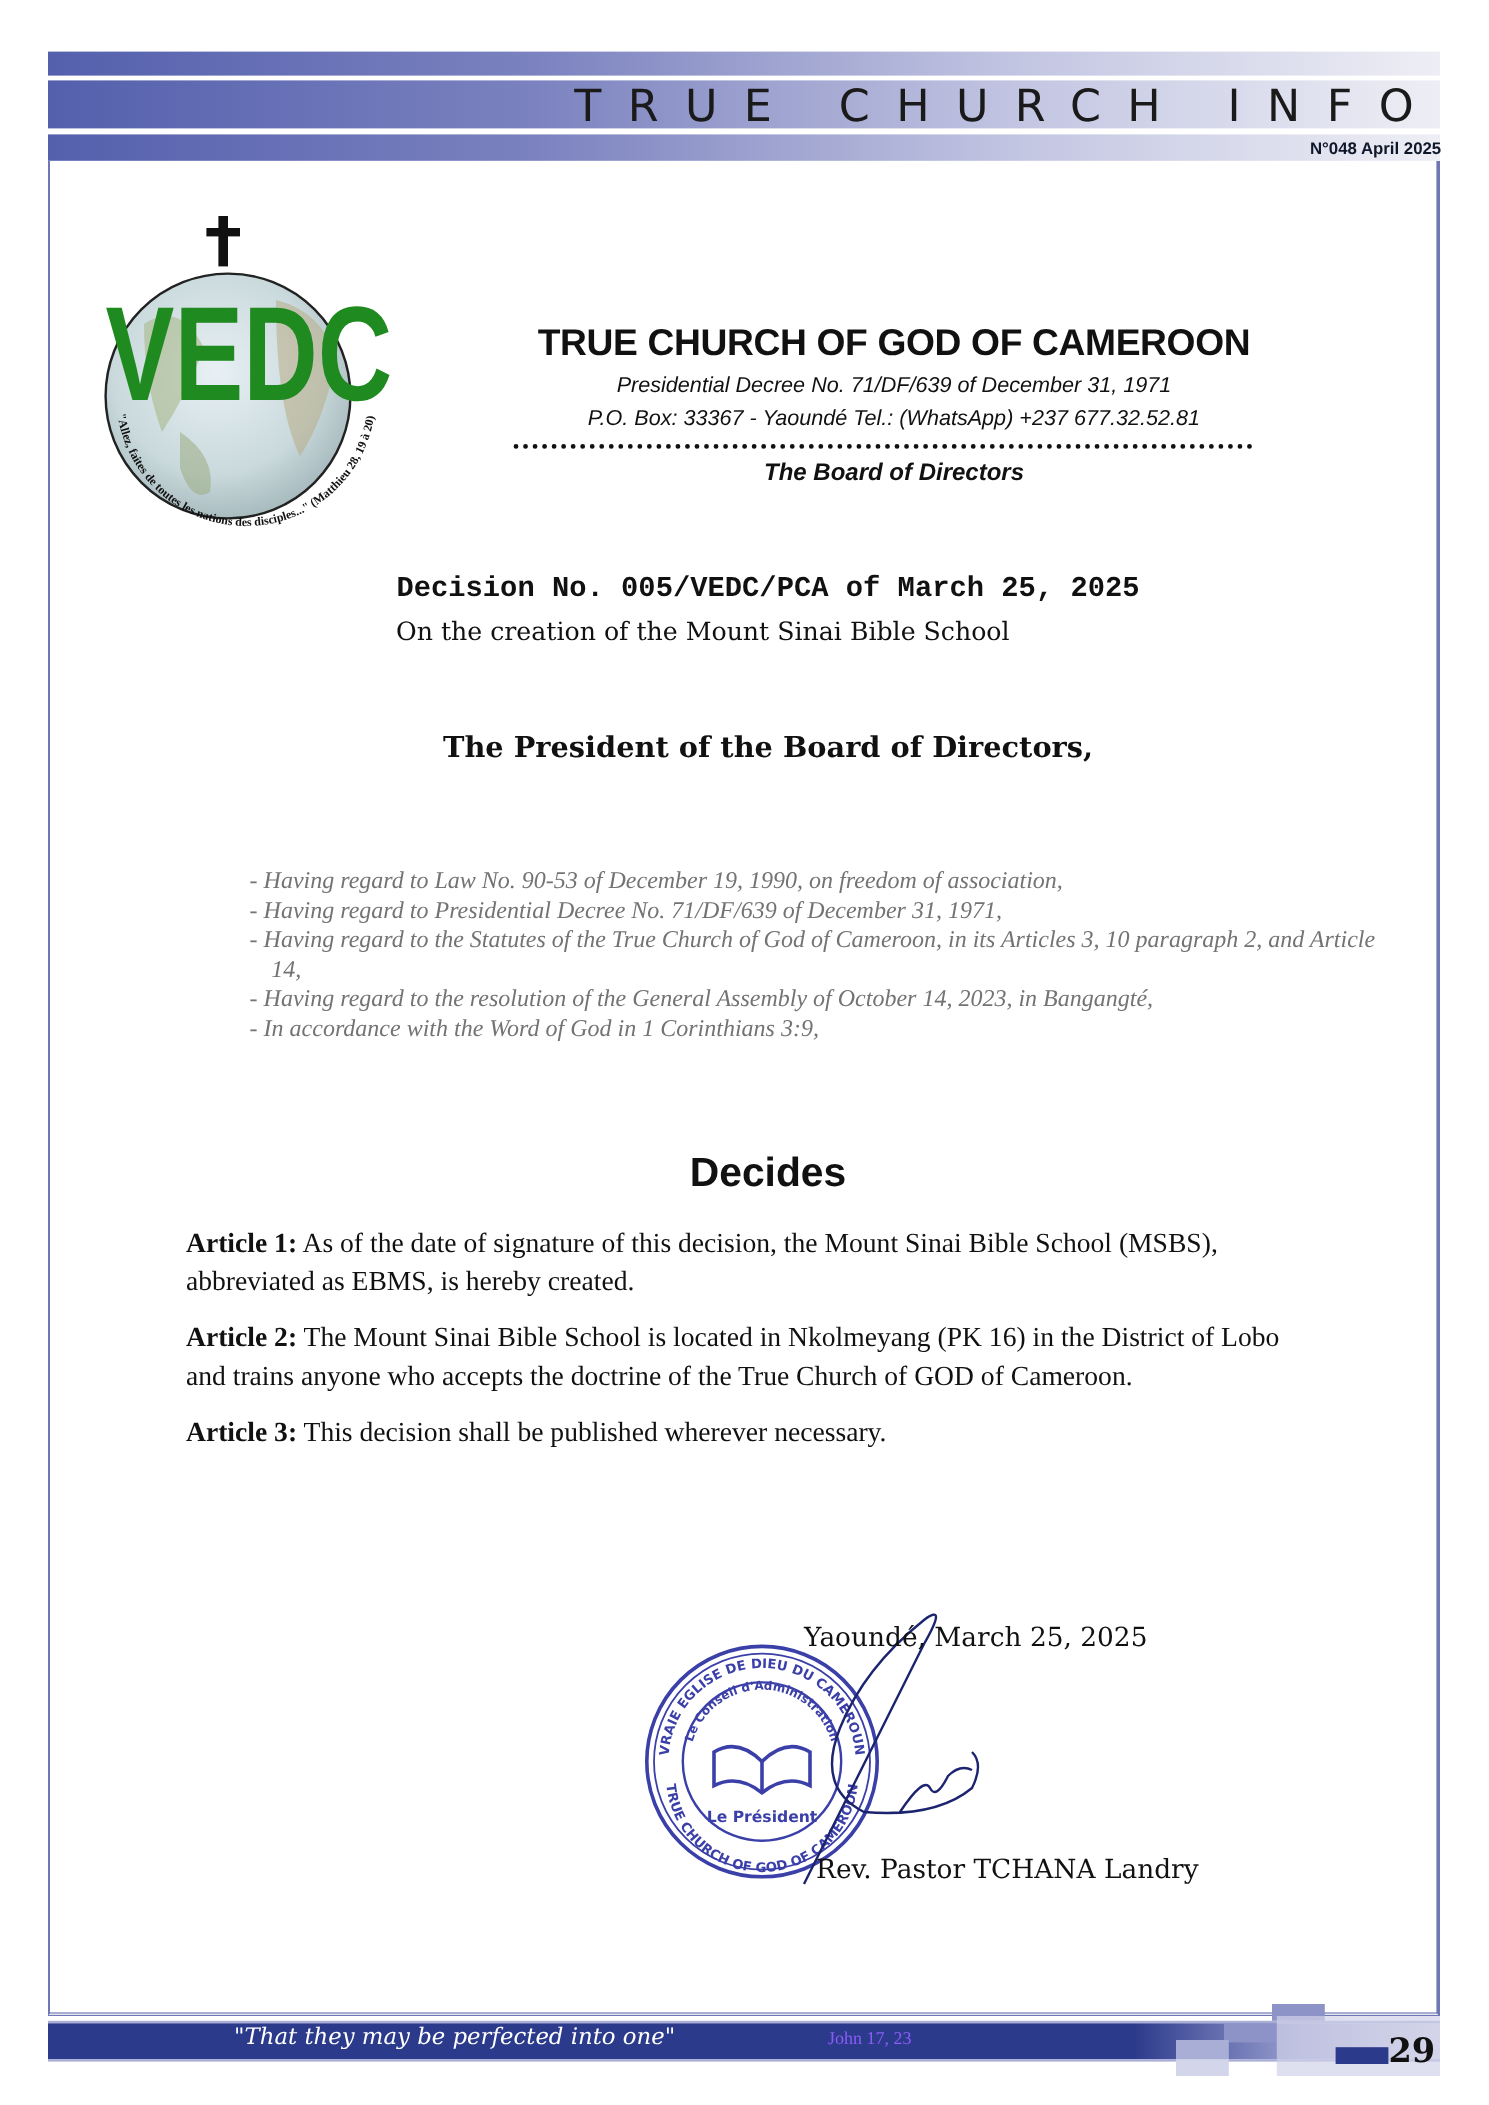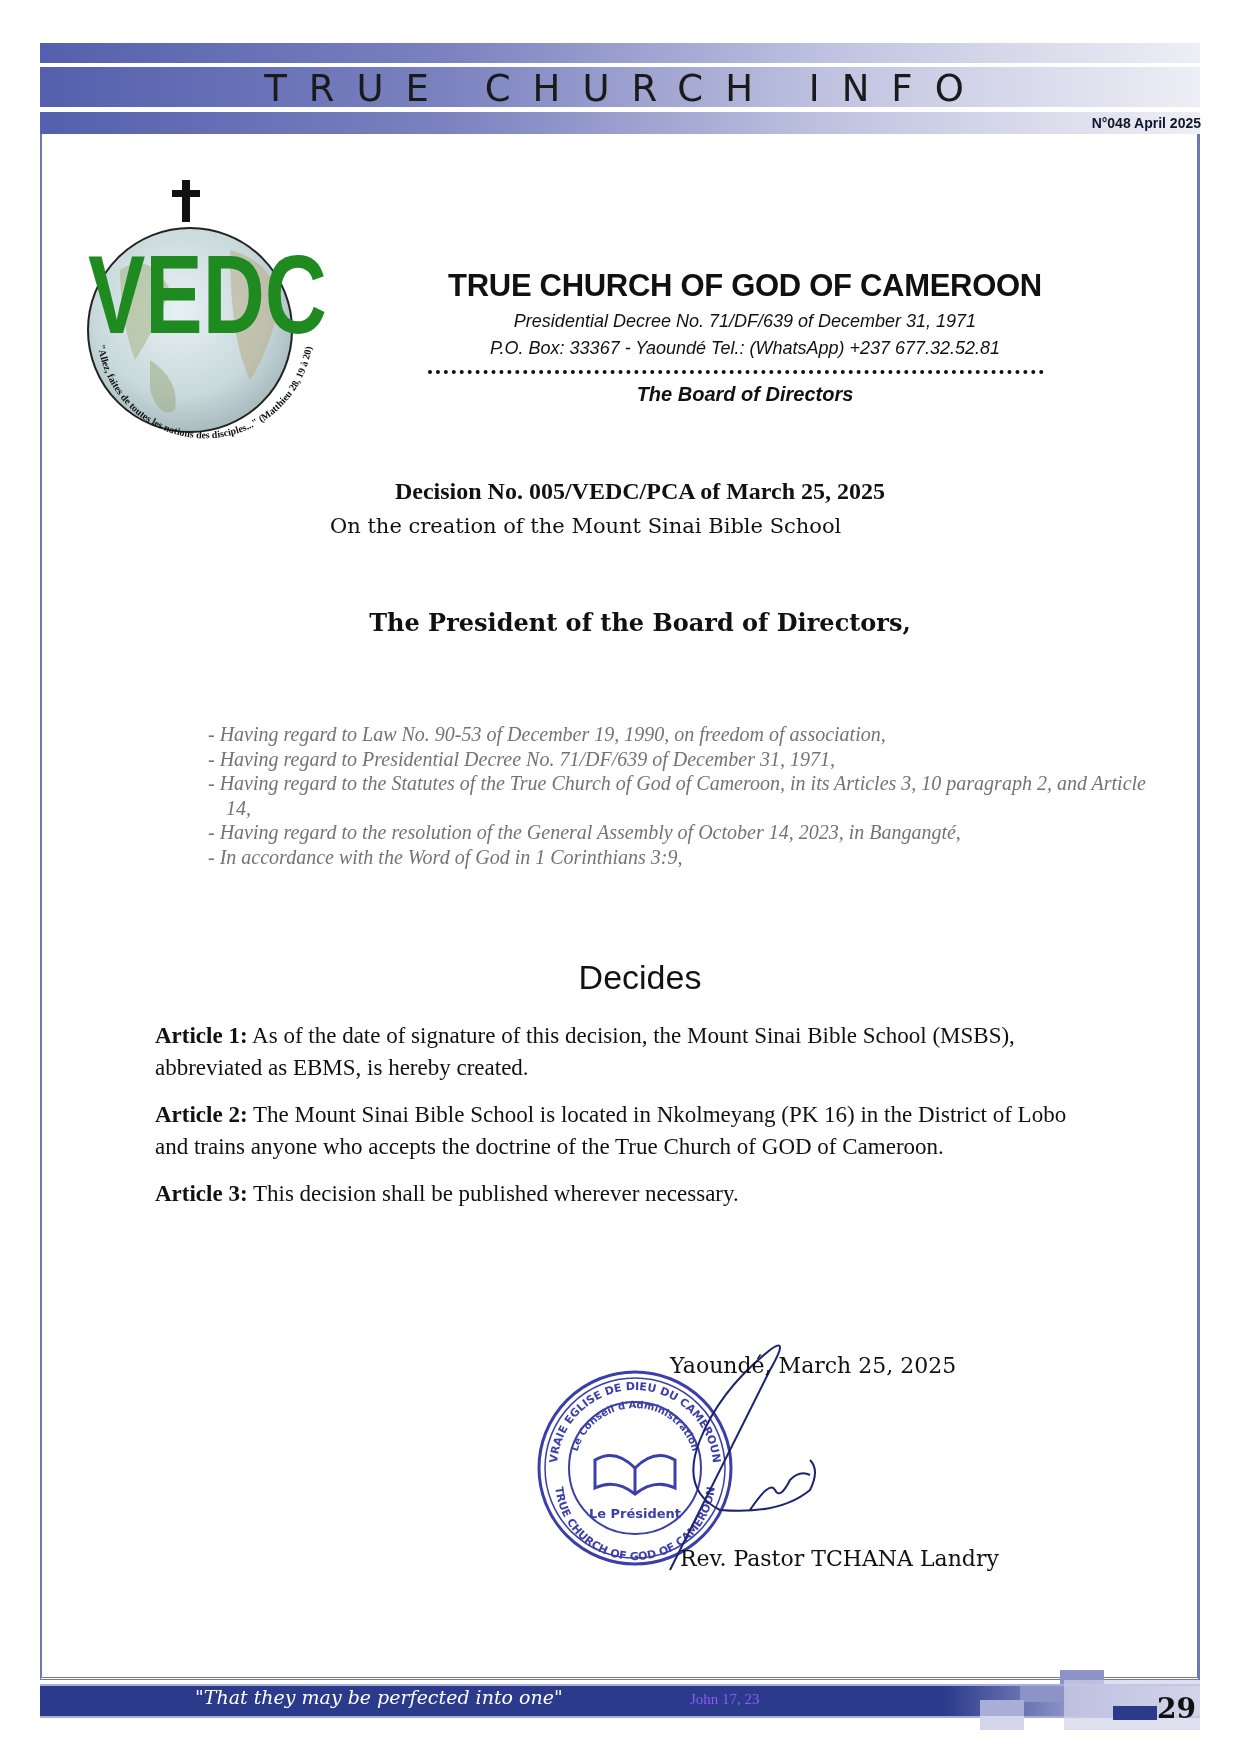--- a/index.html
+++ b/index.html
@@ -3,46 +3,46 @@
 <meta charset="utf-8">
 <style>
   html, body { margin:0; padding:0; background:#ffffff; }
   body { width:1241px; height:1754px; position:relative; overflow:hidden; font-family:"DejaVu Serif", serif; color:#111; }
 
   
   .band { position:absolute; left:40px; width:1160px; background:linear-gradient(90deg,#5460ad 0%,#7b82bf 35%,#c3c6e2 70%,#eeeef5 100%); }
   .band1 { top:43px; height:20px; }
   .band2 { top:67px; height:40px; }
   .band3 { top:112px; height:22px; }
-  .mast-title { position:absolute; top:67px; left:40px; width:1160px; height:40px; text-align:center; font-family:"DejaVu Sans", sans-serif; font-size:37px; letter-spacing:22px; color:#1a1a1a; line-height:44px; padding-left:10px; box-sizing:border-box; }
+  .mast-title { position:absolute; top:67px; left:40px; width:1160px; height:40px; text-align:right; font-family:"DejaVu Sans", sans-serif; font-size:37px; letter-spacing:22px; color:#1a1a1a; line-height:44px; padding-left:10px; box-sizing:border-box; }
   .issue { position:absolute; top:115px; right:40px; font-family:"Liberation Sans", sans-serif; font-weight:bold; font-size:14px; color:#0f172a; }
 
   
   .frame { position:absolute; left:40px; top:134px; width:1160px; height:1546px; border-left:2px solid #7077b5; border-right:3px solid #7077b5; border-bottom:3px double #7077b5; box-sizing:border-box; }
 
   
   .logo { position:absolute; left:80px; top:180px; width:250px; height:300px; }
 
   
   .lh { position:absolute; left:420px; width:650px; text-align:center; font-family:"Liberation Sans", sans-serif; }
   .lh-org { top:268px; font-size:31px; font-weight:bold; letter-spacing:-0.3px; }
   .lh-decree { top:311px; font-size:18px; font-style:italic; }
   .lh-box { top:338px; font-size:18px; font-style:italic; }
   .lh-dots { position:absolute; top:370px; left:428px; width:616px; border-top:4px dotted #111; }
   .lh-board { top:383px; font-size:20px; font-style:italic; font-weight:bold; }
 
-  .dec-no { position:absolute; top:478px; left:330px; width:620px; text-align:center; font-family:Liberation Serif, serif; font-weight:bold; font-size:24px; }
+  .dec-no { position:absolute; top:478px; left:330px; width:620px; text-align:center; font-family:Liberation Mono, monospace; font-weight:bold; font-size:24px; }
   .dec-sub { position:absolute; top:514px; left:330px; width:620px; text-align:left; font-family:"DejaVu Serif", serif; font-size:21px; }
   .president { position:absolute; top:608px; left:300px; width:680px; text-align:center; font-family:"DejaVu Serif", serif; font-weight:bold; font-size:24px; }
 
   .considerations { position:absolute; top:710px; left:196px; width:960px; margin:12px; padding:0; list-style:none; font-family:"Liberation Serif", serif; font-style:italic; font-size:20px; line-height:24.5px; color:#737373; }
   .considerations li { padding-left:18px; text-indent:-18px; }
   .considerations li::before { content:"- "; font-style:normal; }
 
-  .decides { position:absolute; top:958px; left:420px; width:440px; text-align:center; font-family:"Liberation Sans", sans-serif; font-weight:normal; font-size:34px; }
+  .decides { position:absolute; top:958px; left:420px; width:440px; text-align:center; font-family:"Liberation Sans", sans-serif; font-weight:bold; font-size:34px; }
 
   .articles { position:absolute; top:1020px; left:155px; width:930px; font-family:"Liberation Serif", serif; font-size:23px; line-height:31.5px; }
   .article { margin:0 0 16px 0; }
   .article b { font-weight:bold; }
 
   .place-date { position:absolute; top:1353px; left:670px; font-family:"DejaVu Serif", serif; font-size:22px; }
   .stamp { position:absolute; left:535px; top:1368px; width:200px; height:200px; }
   .signature { position:absolute; left:660px; top:1340px; width:200px; height:240px; }
   .signer { position:absolute; top:1546px; left:680px; font-family:"DejaVu Serif", serif; font-weight:normal; font-size:22px; }
 

